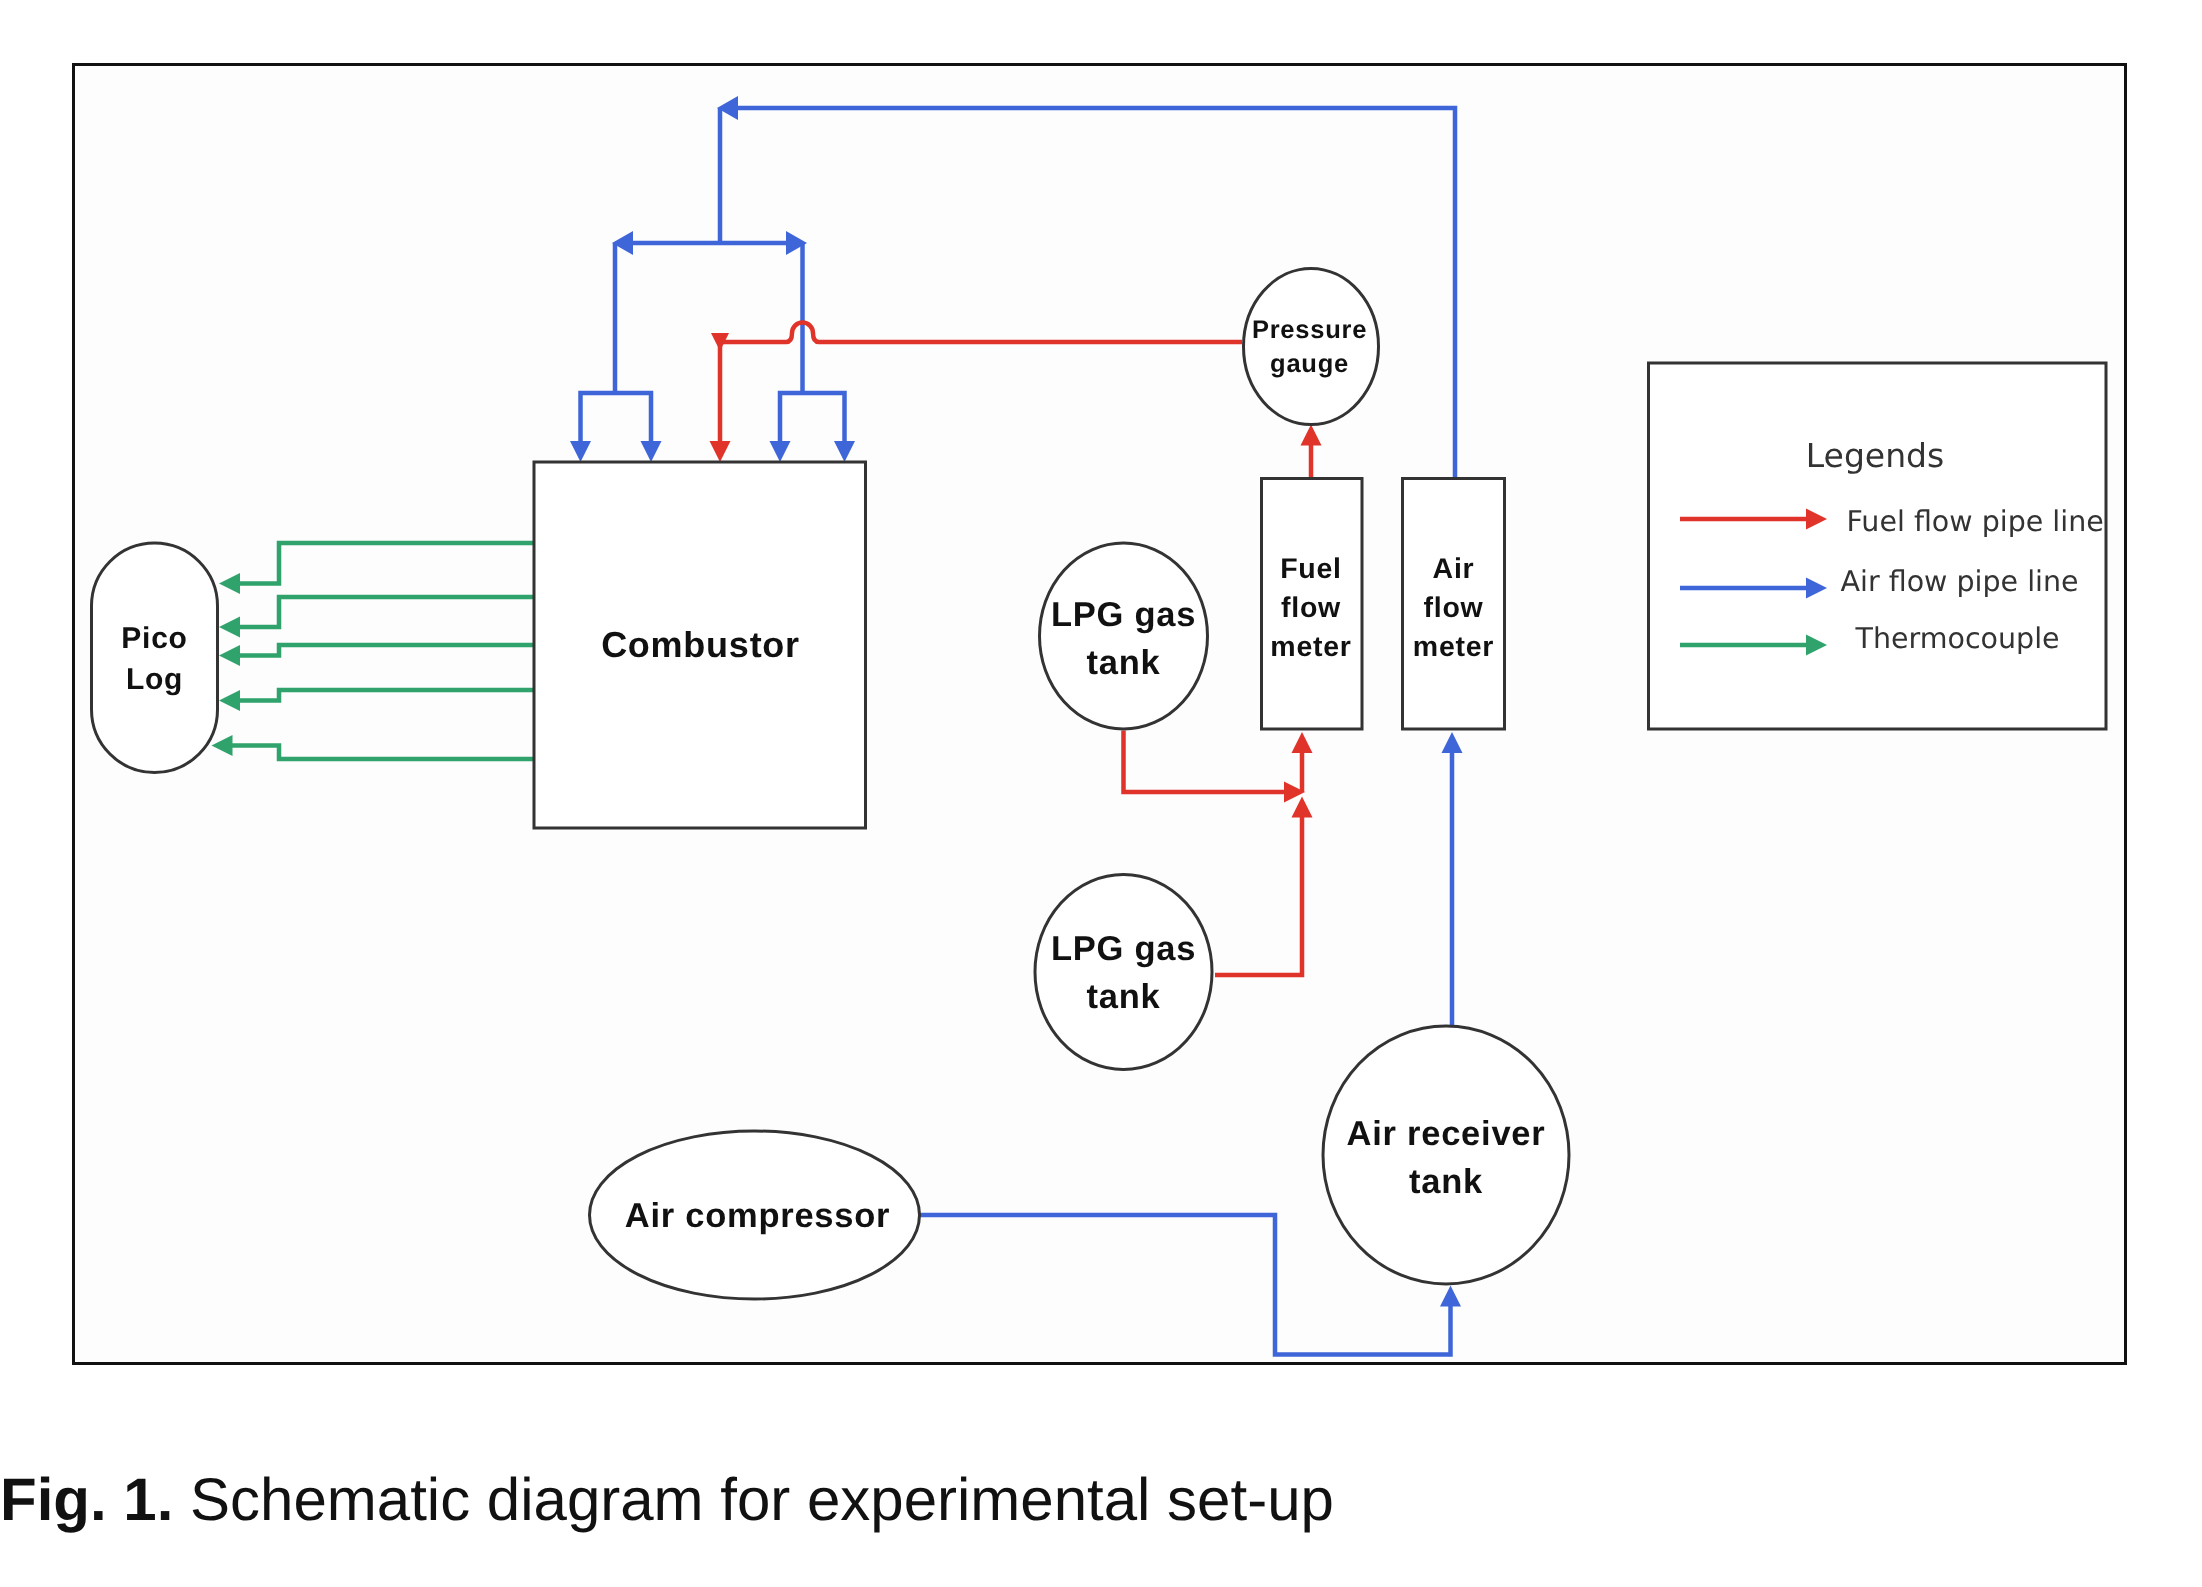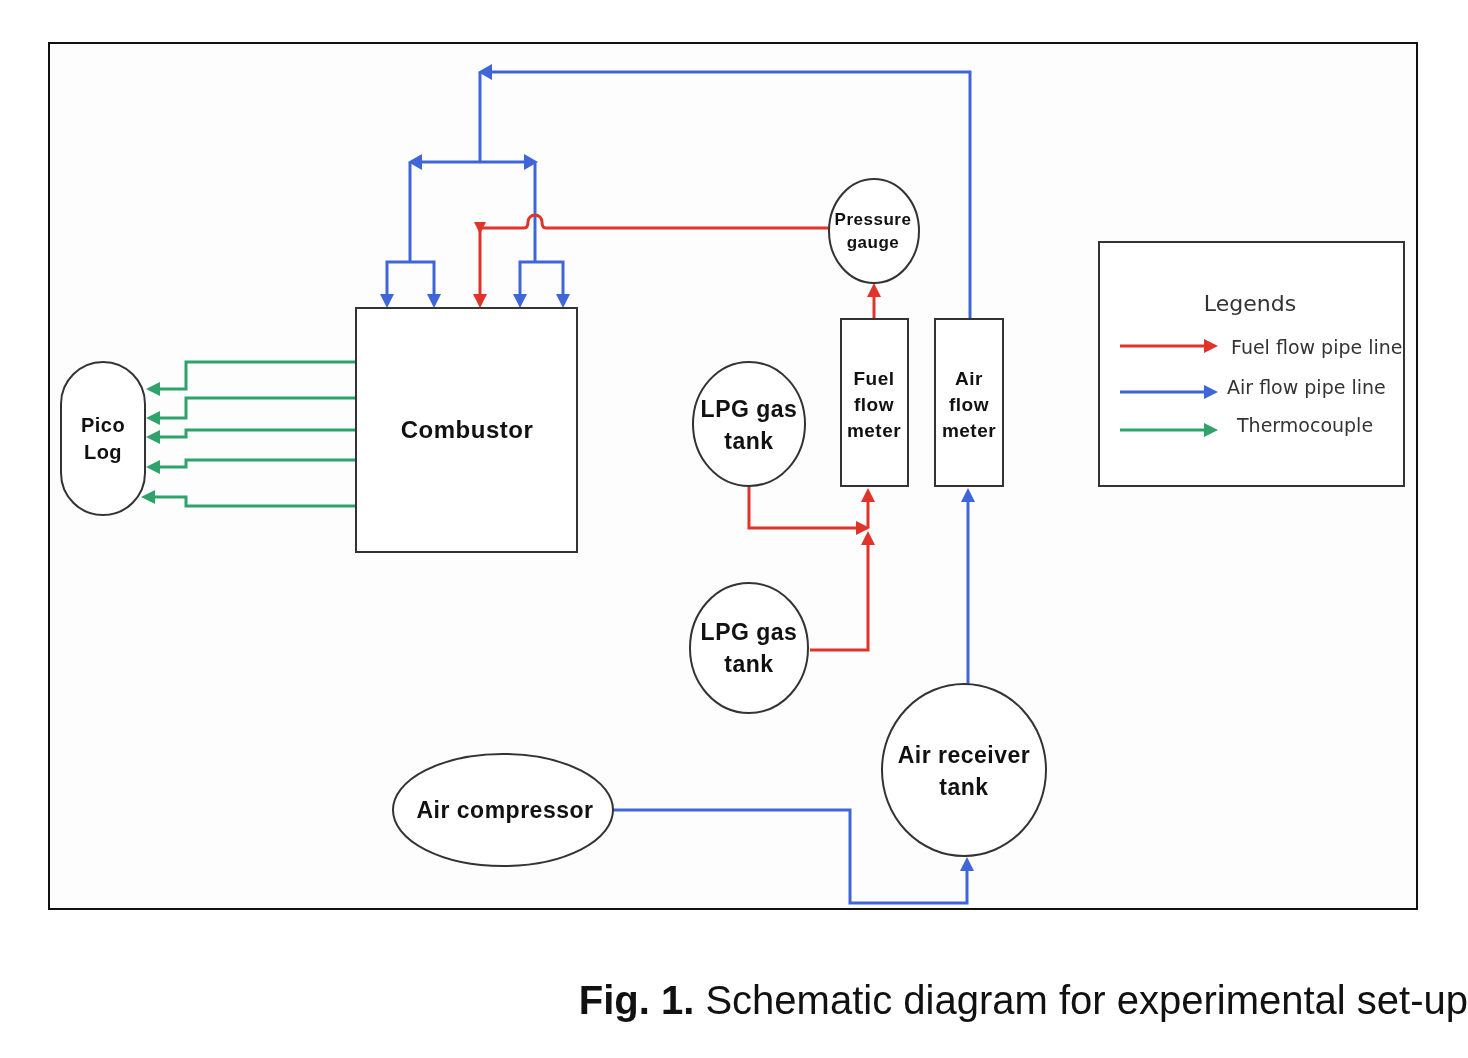--- a/index.html
+++ b/index.html
@@ -9,21 +9,21 @@
     border: 2px solid #111; box-sizing: border-box; background: #fdfdfd;
   }
   svg { position: absolute; left: 0; top: 0; }
   .node-label {
     font-family: "Liberation Sans", sans-serif; font-weight: bold; fill: #111;
     text-anchor: middle; letter-spacing: 0.5px;
   }
   .legend-title { font-family: "DejaVu Sans", sans-serif; fill: #333; font-size: 22px; text-anchor: middle; }
   .legend-text { font-family: "DejaVu Sans", sans-serif; fill: #333; font-size: 19px; }
   #caption {
-    position: absolute; left: 0; width: 1468px; top: 978px; text-align: right;
+    position: absolute; left: 0; width: 1468px; top: 978px; text-align: left;
     font-family: "Liberation Sans", sans-serif; font-size: 40px; color: #111;
   }
   #caption b { font-weight: bold; }
 </style>
 </head>
 <body>
 
 <div id="frame"></div>
 
 <svg width="1468" height="1058" viewBox="0 0 1468 1058">

